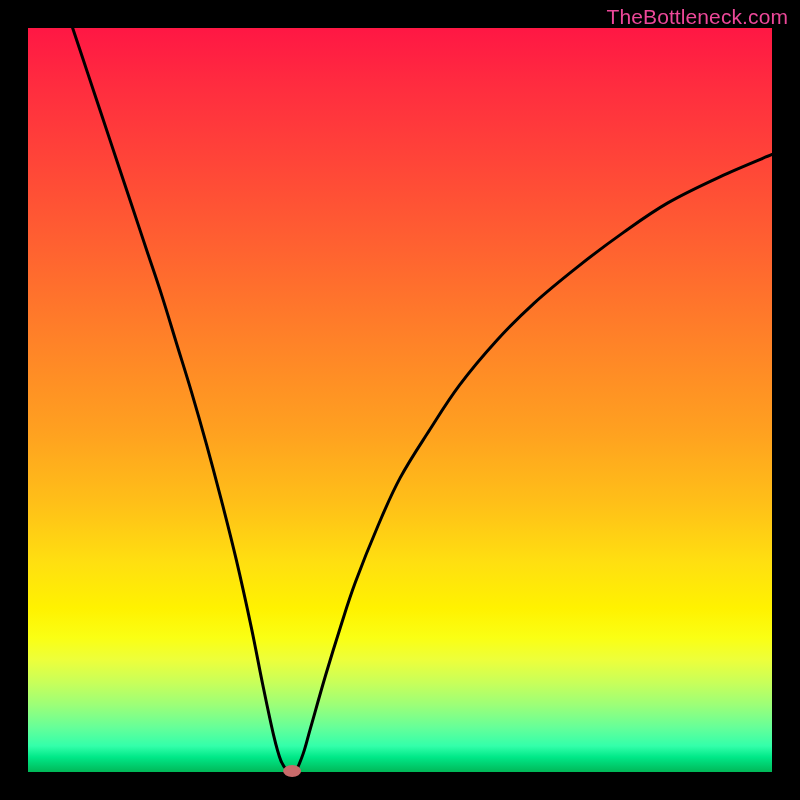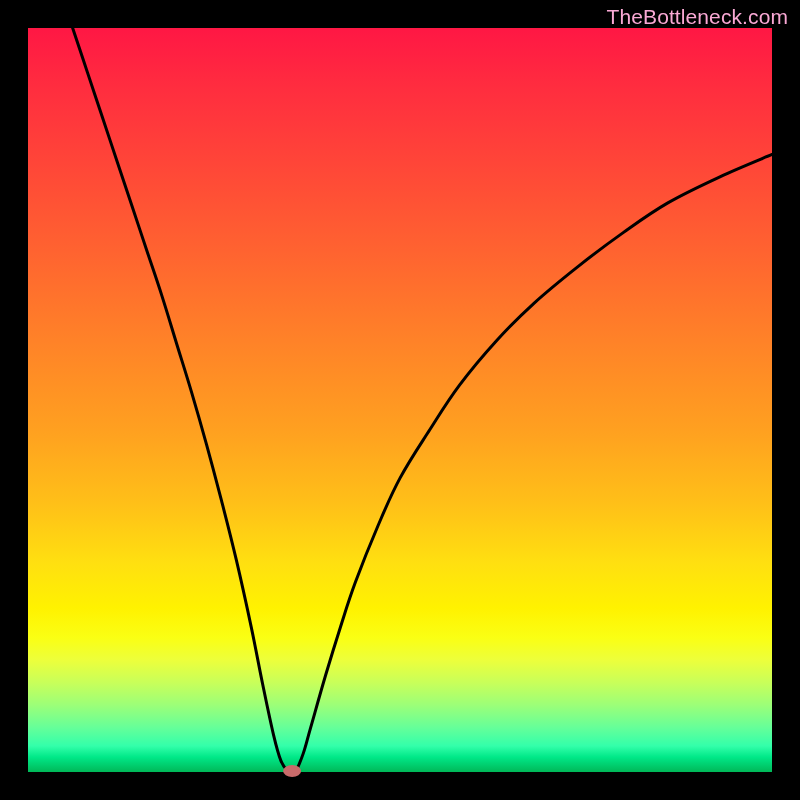--- a/index.html
+++ b/index.html
@@ -43,21 +43,21 @@
       #66ff99 94%,
       #33ffaa 96.5%,
       #00e888 98%,
       #00d070 99%,
       #00b858 100%);
   }
   .watermark {
     position: absolute;
     top: 5px;
     right: 12px;
-    color: #f9a8d4;
+    color: #ec4899;
     font-size: 21px;
     font-weight: 400;
     letter-spacing: 0.1px;
     user-select: none;
   }
   svg.curve {
     position: absolute;
     left: 28px;
     top: 28px;
     width: 744px;

